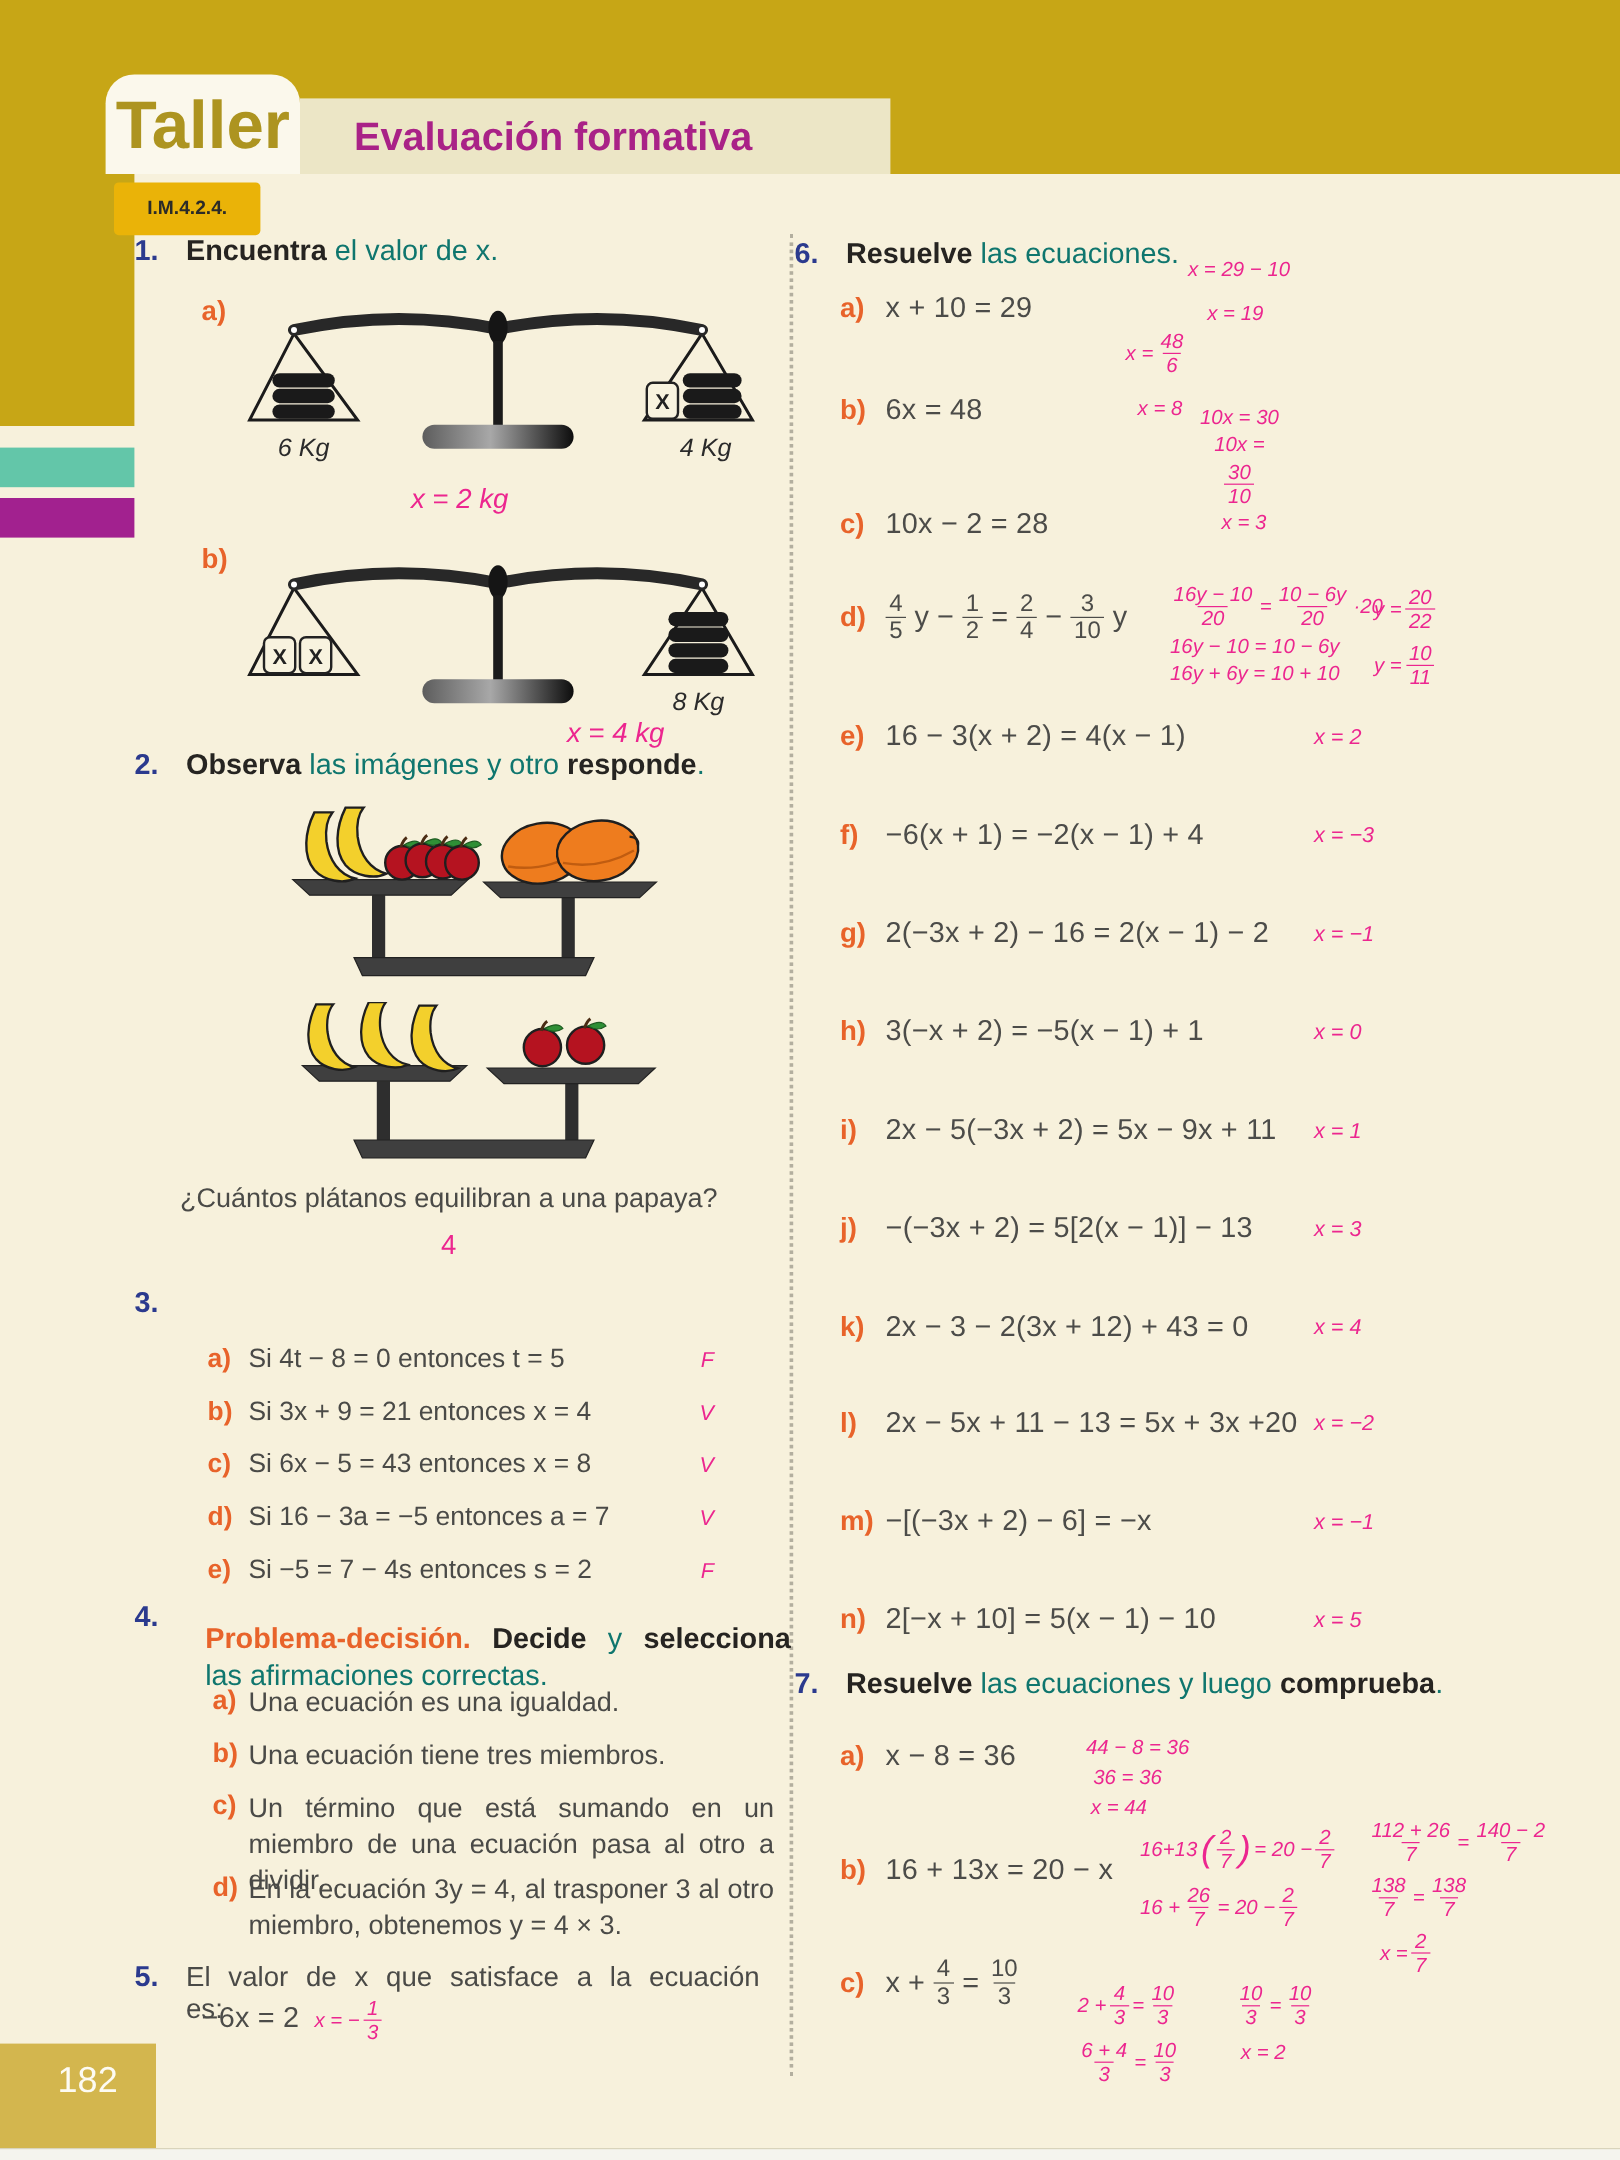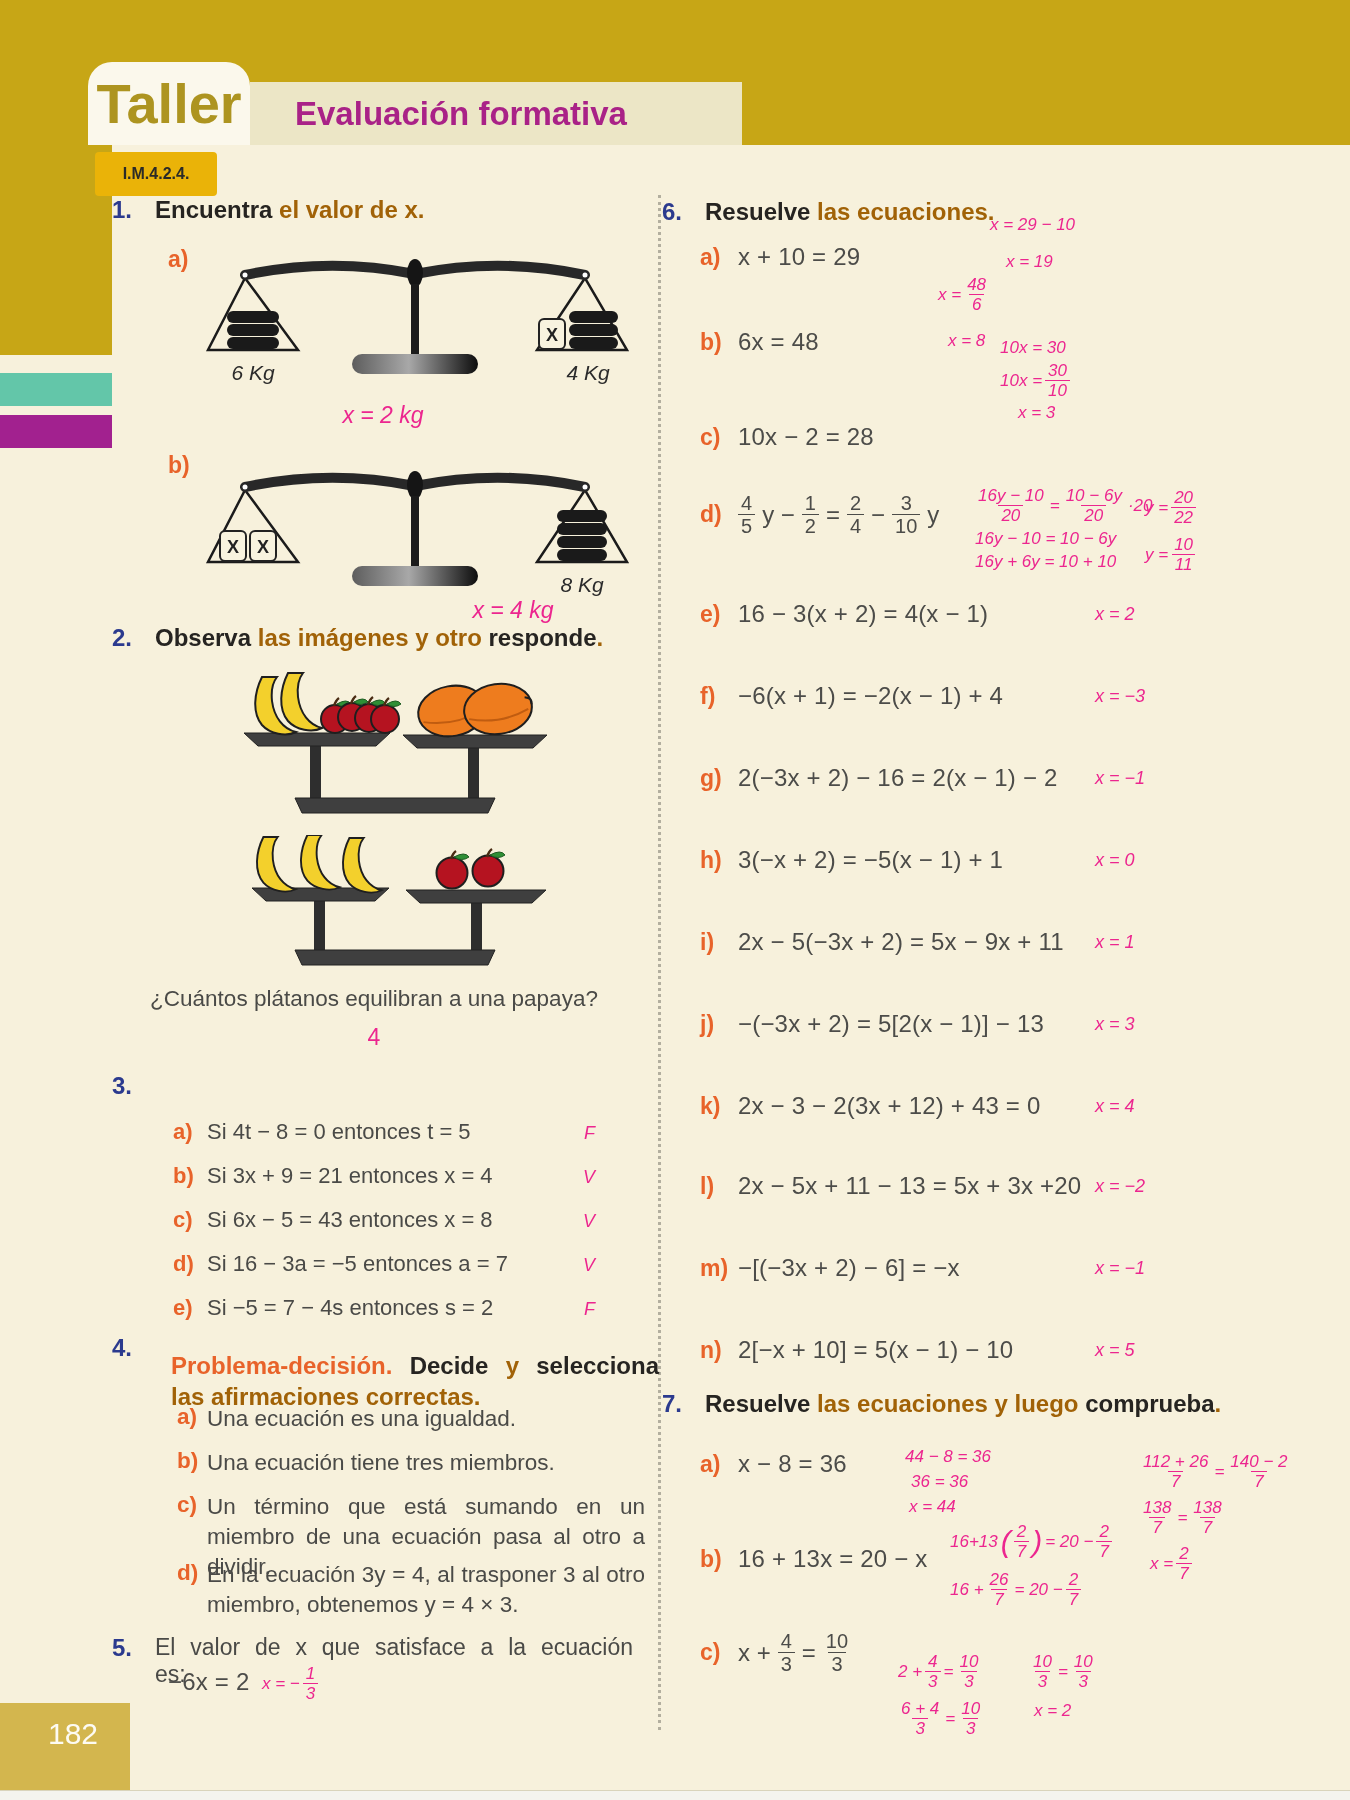--- a/index.html
+++ b/index.html
@@ -22,21 +22,21 @@
   .badge span{font-size:16px;font-weight:bold;color:#2b2b28;}
   .page-tab{position:absolute;left:0;top:1703px;width:130px;height:97px;background:#d3b64e;}
   .page-tab span{display:block;padding:14px 0 0 48px;font-size:30px;color:#fdfbf3;}
   .bottom-strip{position:absolute;left:0;top:1790px;width:1350px;height:10px;background:#f4f4ee;border-top:1px solid #d9d4bb;}
   .divider{position:absolute;left:658px;top:195px;height:1535px;border-left:3px dotted #b3af9f;}
   
   .hdr{position:absolute;display:flex;font-size:24px;}
   .hdr .hp{margin:0;}
   .hnum{color:#2b3a8e;font-weight:bold;width:43px;flex:none;}
   .hbold{font-weight:bold;color:#262421;}
-  .hrest{color:#a16207;font-weight:bold;}
+  .hrest{color:#0f766e;}
   .horange{font-weight:bold;color:#e8632a;}
   .row{position:absolute;display:flex;align-items:baseline;}
   .lbl{color:#e8632a;font-weight:bold;font-size:23px;width:38px;flex:none;}
   .eq{font-size:24px;color:#4c4c49;white-space:nowrap;letter-spacing:.2px;}
   .ans{position:absolute;left:395px;top:4px;font-style:italic;font-size:18px;color:#ec268f;white-space:nowrap;}
   .work{position:absolute;font-style:italic;font-size:17px;color:#ec268f;white-space:nowrap;}
   .wline{display:flex;align-items:center;gap:3px;}
   .frac{display:inline-flex;flex-direction:column;align-items:center;line-height:1.12;}
   .fr-n,.fr-d{padding:0 3px;text-align:center;}
   .fr-d{border-top:1.6px solid currentColor;}
@@ -343,21 +343,21 @@
     </div>
     <div style="padding-left:10px;margin-top:17px;">x = 8</div>
   </div>
 
   <div class="row" style="left:700px;top:423px;">
     <span class="lbl">c)</span>
     <span class="eq">10x − 2 = 28</span>
   </div>
   <div class="work" style="left:1000px;top:338px;">
     <div>10x = 30</div>
-    <div class="wline" style="margin-top:3px;">
+    <div class="wline" style="margin-top:3px;flex-direction:column;">
       <span>10x =</span>
       <span class="frac">
           <span class="fr-n">30</span>
           <span class="fr-d">10</span>
         </span>
     </div>
     <div style="padding-left:18px;margin-top:3px;">x = 3</div>
   </div>
 
   <div class="row" style="left:700px;top:492px;align-items:center;">
@@ -509,21 +509,21 @@
           <span class="fr-n">26</span>
           <span class="fr-d">7</span>
         </span>
       <span>= 20 −</span>
       <span class="frac">
           <span class="fr-n">2</span>
           <span class="fr-d">7</span>
         </span>
     </div>
   </div>
-  <div class="work" style="left:1140px;top:1452px;">
+  <div class="work" style="left:1140px;top:1516px;">
     <div class="wline">
       <span class="frac">
           <span class="fr-n">112 + 26</span>
           <span class="fr-d">7</span>
         </span>
       <span>=</span>
       <span class="frac">
           <span class="fr-n">140 − 2</span>
           <span class="fr-d">7</span>
         </span>

